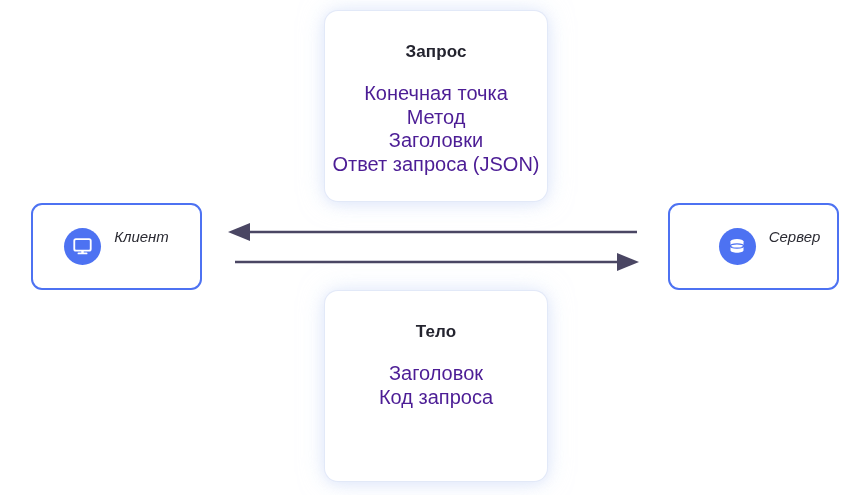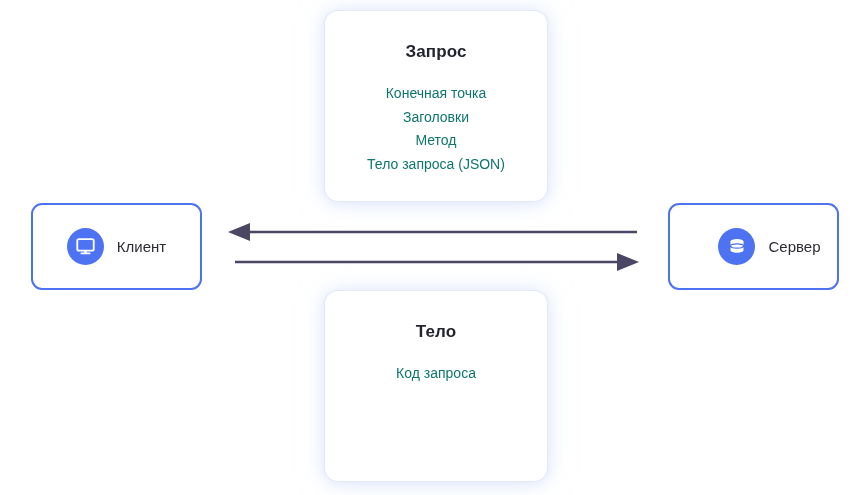--- a/index.html
+++ b/index.html
@@ -47,23 +47,23 @@
     color: #24242f;
     letter-spacing: 0.1px;
     margin-top: 31px;
     text-align: center;
   }
   .card-lines {
     margin-top: 20px;
     text-align: center;
   }
   .card-line {
-    font-size: 14px;
+    font-size: 20px;
     line-height: 23.5px;
-    color: #0f766e;
+    color: #4c1d95;
     white-space: nowrap;
   }
 
   
   .node-box {
     position: absolute;
     width: 171px;
     height: 87px;
     border: 2px solid #4d72f2;
     border-radius: 11px;
@@ -71,22 +71,22 @@
     box-sizing: border-box;
     display: flex;
     align-items: center;
     justify-content: center;
   }
   #node-client { left: 31px; top: 203px; }
   #node-server { left: 668px; top: 203px; padding-left: 32px; }
 
   .node-inner {
     display: flex;
-    align-items: center;
     gap: 13px;
+    font-style: italic;
   }
   .node-icon-circle {
     width: 37px;
     height: 37px;
     border-radius: 50%;
     background: #4d72f2;
     display: flex;
     align-items: center;
     justify-content: center;
     flex: 0 0 auto;
@@ -108,29 +108,30 @@
 </style>
 </head>
 <body>
 
 <div id="diagram">
 
   <div class="info-card" id="card-request">
     <div class="card-title">Запрос</div>
     <div class="card-lines">
       <div class="card-line">Конечная точка</div>
+      <div class="card-line">Метод</div>
       <div class="card-line">Заголовки</div>
-      <div class="card-line">Метод</div>
-      <div class="card-line">Тело запроса (JSON)</div>
+      <div class="card-line">Ответ запроса (JSON)</div>
     </div>
   </div>
 
   <div class="info-card" id="card-response">
     <div class="card-title">Тело</div>
     <div class="card-lines">
+      <div class="card-line">Заголовок</div>
       <div class="card-line">Код запроса</div>
     </div>
   </div>
 
   <div class="node-box" id="node-client">
     <div class="node-inner">
       <span class="node-icon-circle">
         <svg width="21" height="21" viewBox="0 0 24 24" aria-hidden="true">
           <rect x="2.6" y="3.6" width="18.8" height="13.2" rx="1.9" ry="1.9" fill="none" stroke="#ffffff" stroke-width="2.1"></rect>
           <rect x="10.6" y="16.4" width="2.8" height="3.0" fill="#ffffff"></rect>

